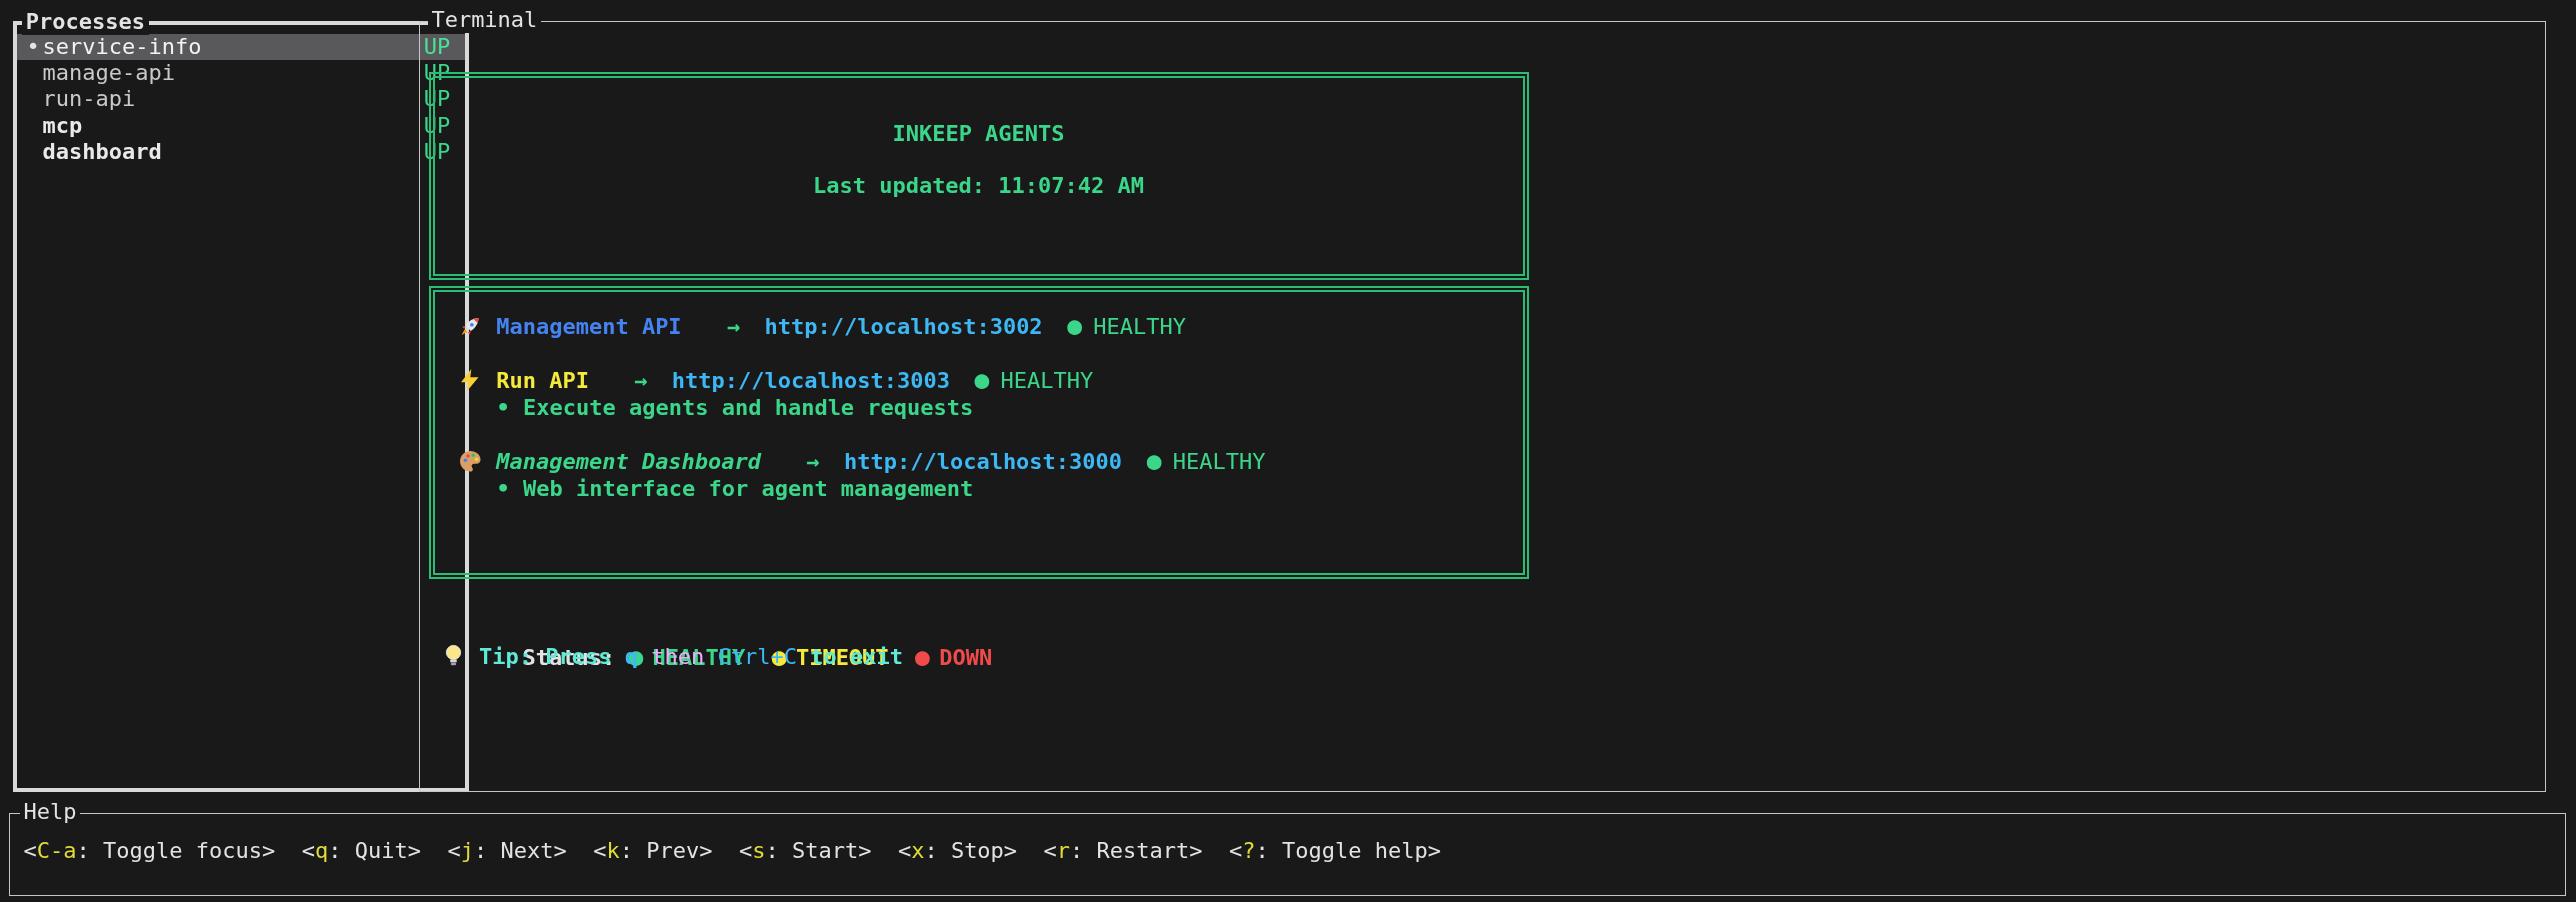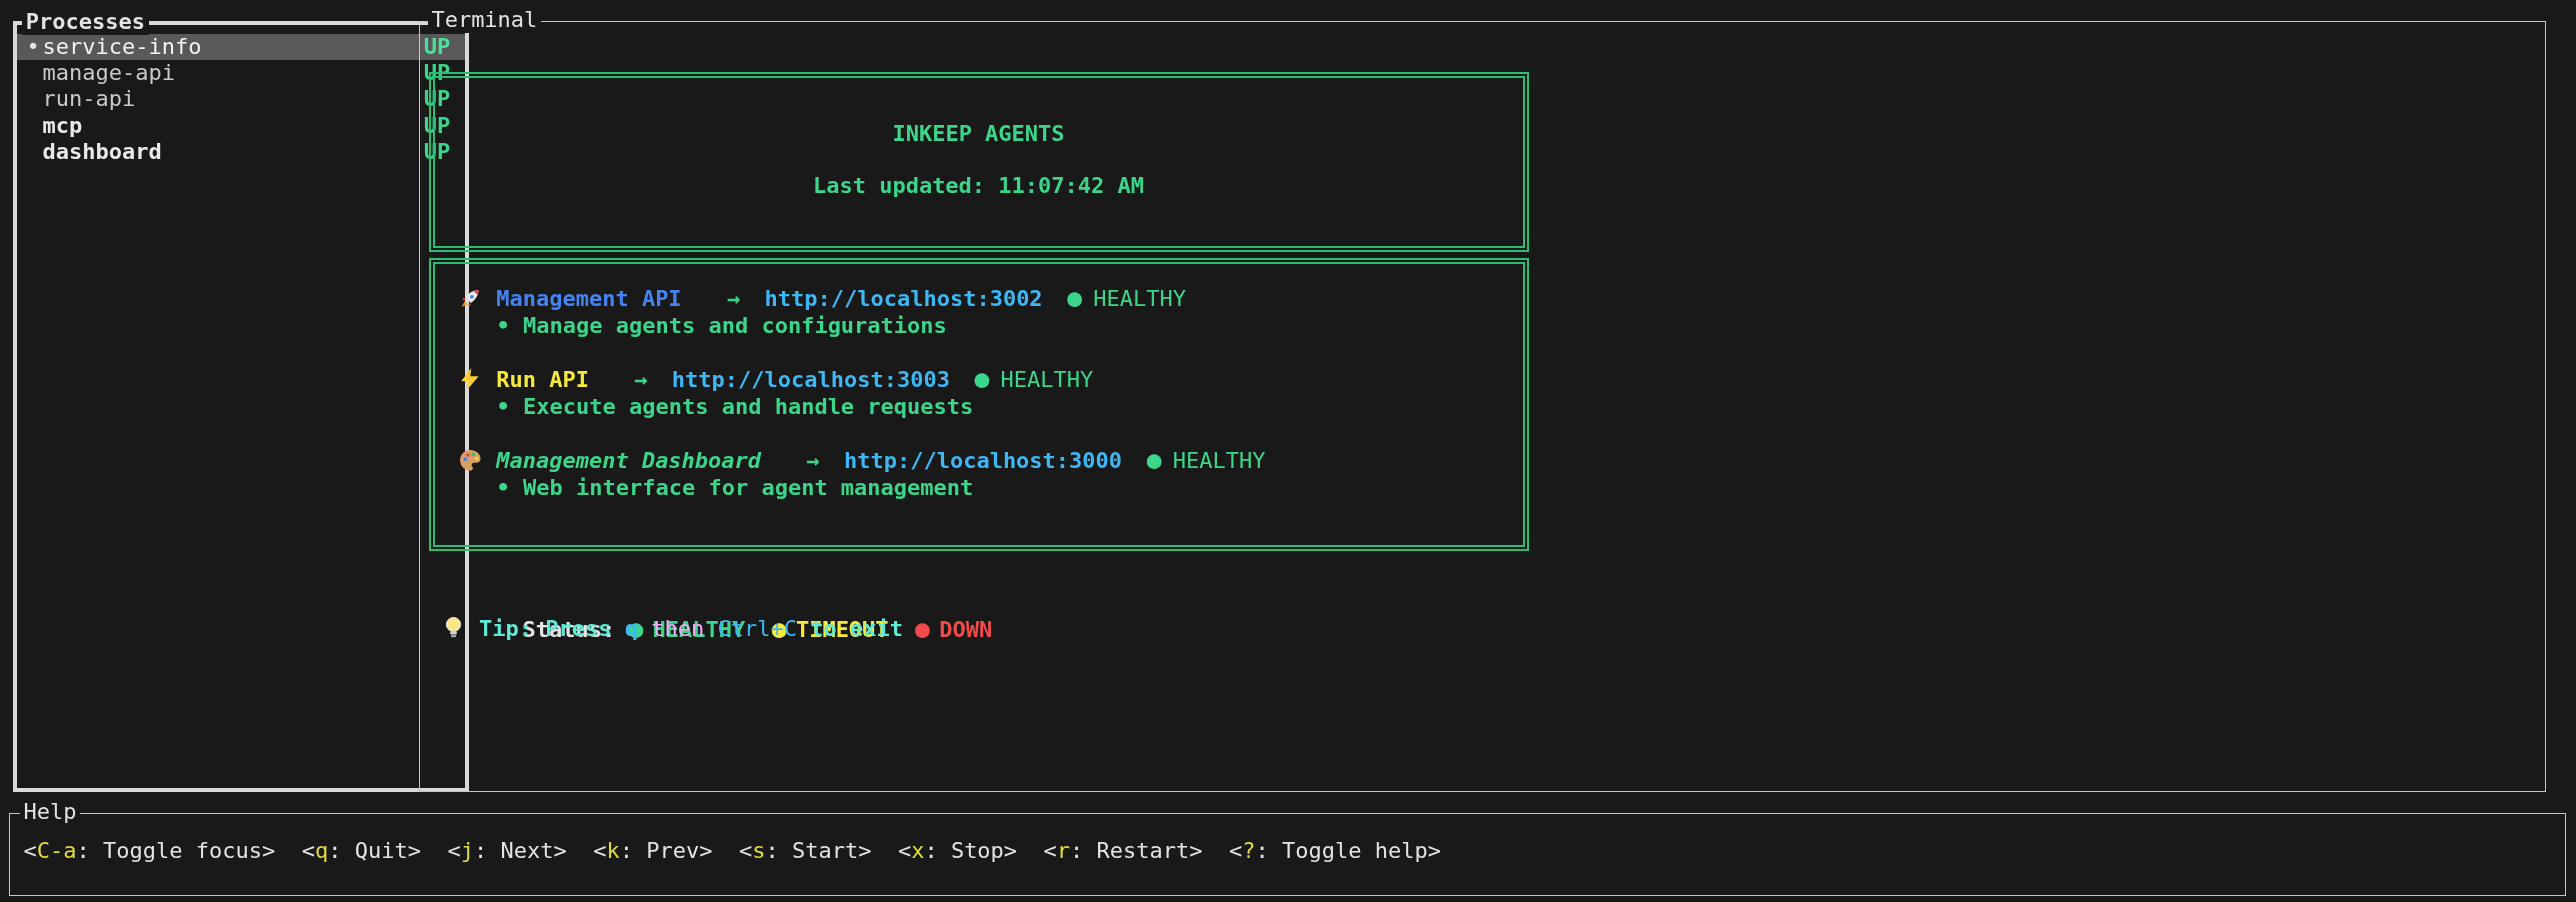--- a/index.html
+++ b/index.html
@@ -45,31 +45,31 @@
     height: 26.4px; line-height: 26.4px;
     padding: 0 15px 0 9.4px;
     white-space: pre; cursor: default;
   }
   .process-row.selected { background: var(--selected-bg); }
   .row-bullet { display: inline-block; width: 16px; color: var(--text); }
   .row-name { color: var(--dim-text); }
   .process-row.selected .row-name { color: #f2f2f2; }
   .process-row.emph .row-name { font-weight: bold; color: #e9e9e9; }
   .row-spacer { flex: 1; }
-  .row-status { font-weight: bold; color: var(--green); margin-left: 40px; }
+  .row-status { font-weight: normal; color: var(--green); margin-left: 40px; }
   .process-row.selected .row-status { color: #49e09a; }
 
   
   .terminal { left: 419px; top: 21px; width: 2127px; height: 771px; }
 
   .green-box {
     margin-left: 8.5px; width: 1100px;
     border: 6.6px double var(--green-border);
   }
-  .header-box { margin-top: 50px; height: 180px; text-align: center; }
+  .header-box { margin-top: 50px; height: 208px; text-align: center; }
   .inkeep-title { margin-top: 43px; font-weight: bold; color: var(--green); }
   .last-updated { margin-top: 27px; font-weight: bold; color: var(--green); }
 
   .services-box { margin-top: 5.7px; height: 293px; padding: 21px 21px 0 23px; }
   .service + .service { margin-top: 27px; }
   .svc-line1 { display: flex; align-items: center; height: 27px; white-space: pre; }
   .svc-icon { display: inline-flex; width: 26.4px; justify-content: center; margin-right: 12.3px; }
   .svc-icon svg { width: 24.6px; height: 24.6px; }
   .svc-name { font-weight: bold; }
   .svc-arrow { font-weight: bold; color: var(--green); margin: 0 24.6px 0 45px; }
@@ -127,21 +127,20 @@
     <div class="green-box services-box" id="services-list">
         <div class="service">
           <div class="svc-line1"><span class="svc-icon"><svg viewBox="0 0 24 24">
     <path d="M20 4 C15 4 10 7 7.5 11.5 L12.5 16.5 C17 14 20 9 20 4 Z" fill="#e8e8e8"></path>
     <path d="M20 4 C18.5 4 16.8 4.3 15.2 5 L19 8.8 C19.7 7.2 20 5.5 20 4 Z" fill="#ef4444"></path>
     <circle cx="13.5" cy="10.5" r="1.8" fill="#3b82f6"></circle>
     <path d="M7.5 11.5 L4 12.5 L6 14.5 Z" fill="#ef4444"></path>
     <path d="M12.5 16.5 L11.5 20 L9.5 18 Z" fill="#ef4444"></path>
     <path d="M6.5 15 L3.5 20.5 L9 17.5 Z" fill="#f59e0b"></path>
   </svg></span><span class="svc-name" style="color: var(--blue);">Management API</span><span class="svc-arrow">→</span><span class="svc-url">http://localhost:3002</span><span class="svc-dot">●</span><span class="svc-status">HEALTHY</span></div>
-          <div class="svc-line2">• Manage agents and configurations</div>
         </div>
         <div class="service">
           <div class="svc-line1"><span class="svc-icon"><svg viewBox="0 0 24 24">
     <polygon points="13,1 3,14 10,14 8.5,23 20,9 12,9" fill="#fbcf33"></polygon>
   </svg></span><span class="svc-name" style="color: var(--yellow);">Run API</span><span class="svc-arrow">→</span><span class="svc-url">http://localhost:3003</span><span class="svc-dot">●</span><span class="svc-status">HEALTHY</span></div>
           <div class="svc-line2">• Execute agents and handle requests</div>
         </div>
         <div class="service">
           <div class="svc-line1"><span class="svc-icon"><svg viewBox="0 0 24 24">
     <path d="M12 2 C6.5 2 2 6.5 2 12 C2 17.5 6.5 22 12 22 C13.5 22 14.5 21 14.5 19.7 C14.5 19 14.2 18.6 13.9 18.2 C13.6 17.8 13.3 17.4 13.3 16.8 C13.3 15.5 14.3 14.5 15.6 14.5 L18 14.5 C20.2 14.5 22 12.7 22 10.5 C22 5.8 17.5 2 12 2 Z" fill="#d9a066"></path>

